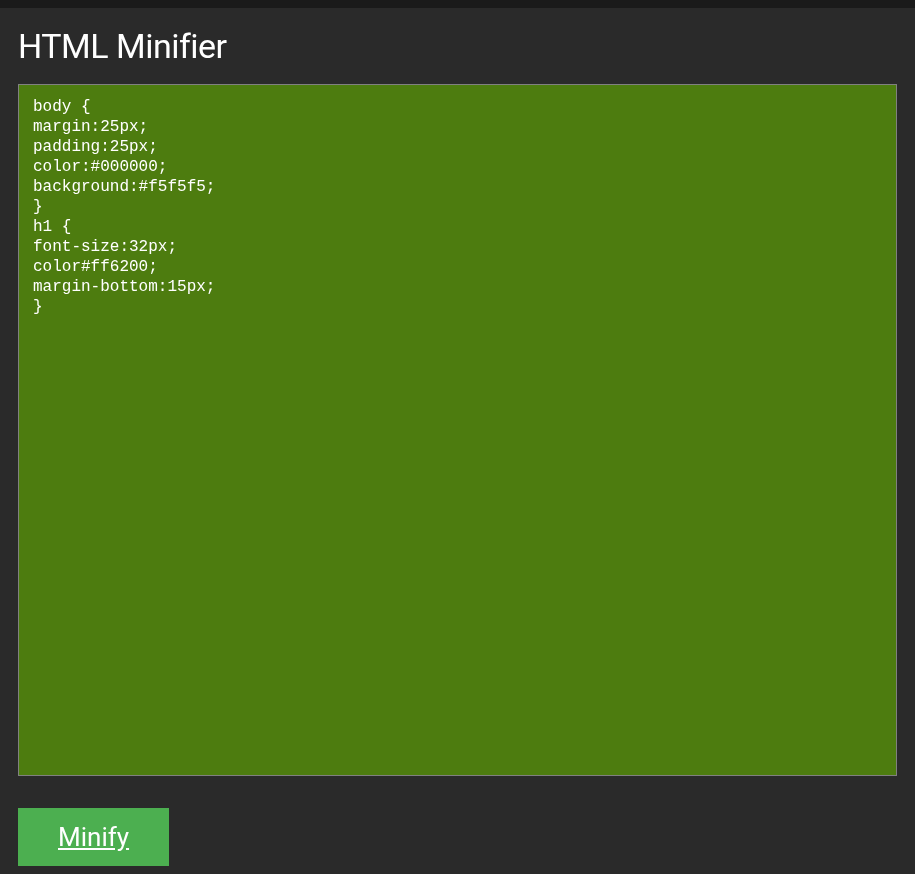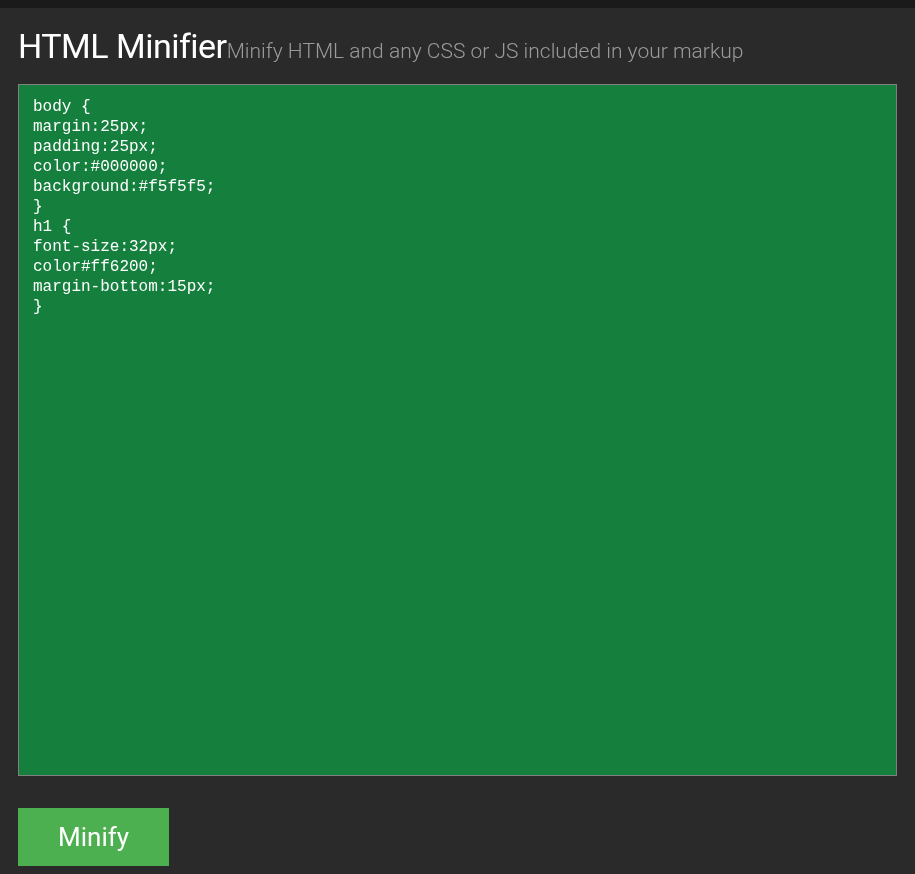--- a/index.html
+++ b/index.html
@@ -33,52 +33,52 @@
       letter-spacing: -0.5px;
     }
     .subtitle {
       color: #9a9a9a;
       font-size: 21px;
       font-weight: 300;
     }
     .code-area {
       width: 100%;
       height: 692px;
-      background: #15803d;
+      background: #4d7c0f;
       border: 1px solid #808080;
       color: #ffffff;
       font-family: "Courier New", Courier, monospace;
       font-size: 16px;
       line-height: 1.25;
       padding: 12px 14px;
       resize: none;
       outline: none;
       white-space: pre;
     }
     .minify-btn {
       margin-top: 28px;
       background: #4caf50;
       color: #ffffff;
       border: none;
       font-size: 26px;
       font-weight: 400;
       padding: 14px 40px;
       cursor: pointer;
       font-family: inherit;
+      text-decoration: underline;
     }
   </style>
 </head>
 <body>
 
 <div class="top-bar"></div>
 
 <div class="container">
   <div class="header">
     <h1 class="title">HTML Minifier</h1>
-    <span class="subtitle">Minify HTML and any CSS or JS included in your markup</span>
   </div>
 
   <textarea class="code-area" spellcheck="false" style="">body {
 margin:25px;
 padding:25px;
 color:#000000;
 background:#f5f5f5;
 }
 h1 {
 font-size:32px;

